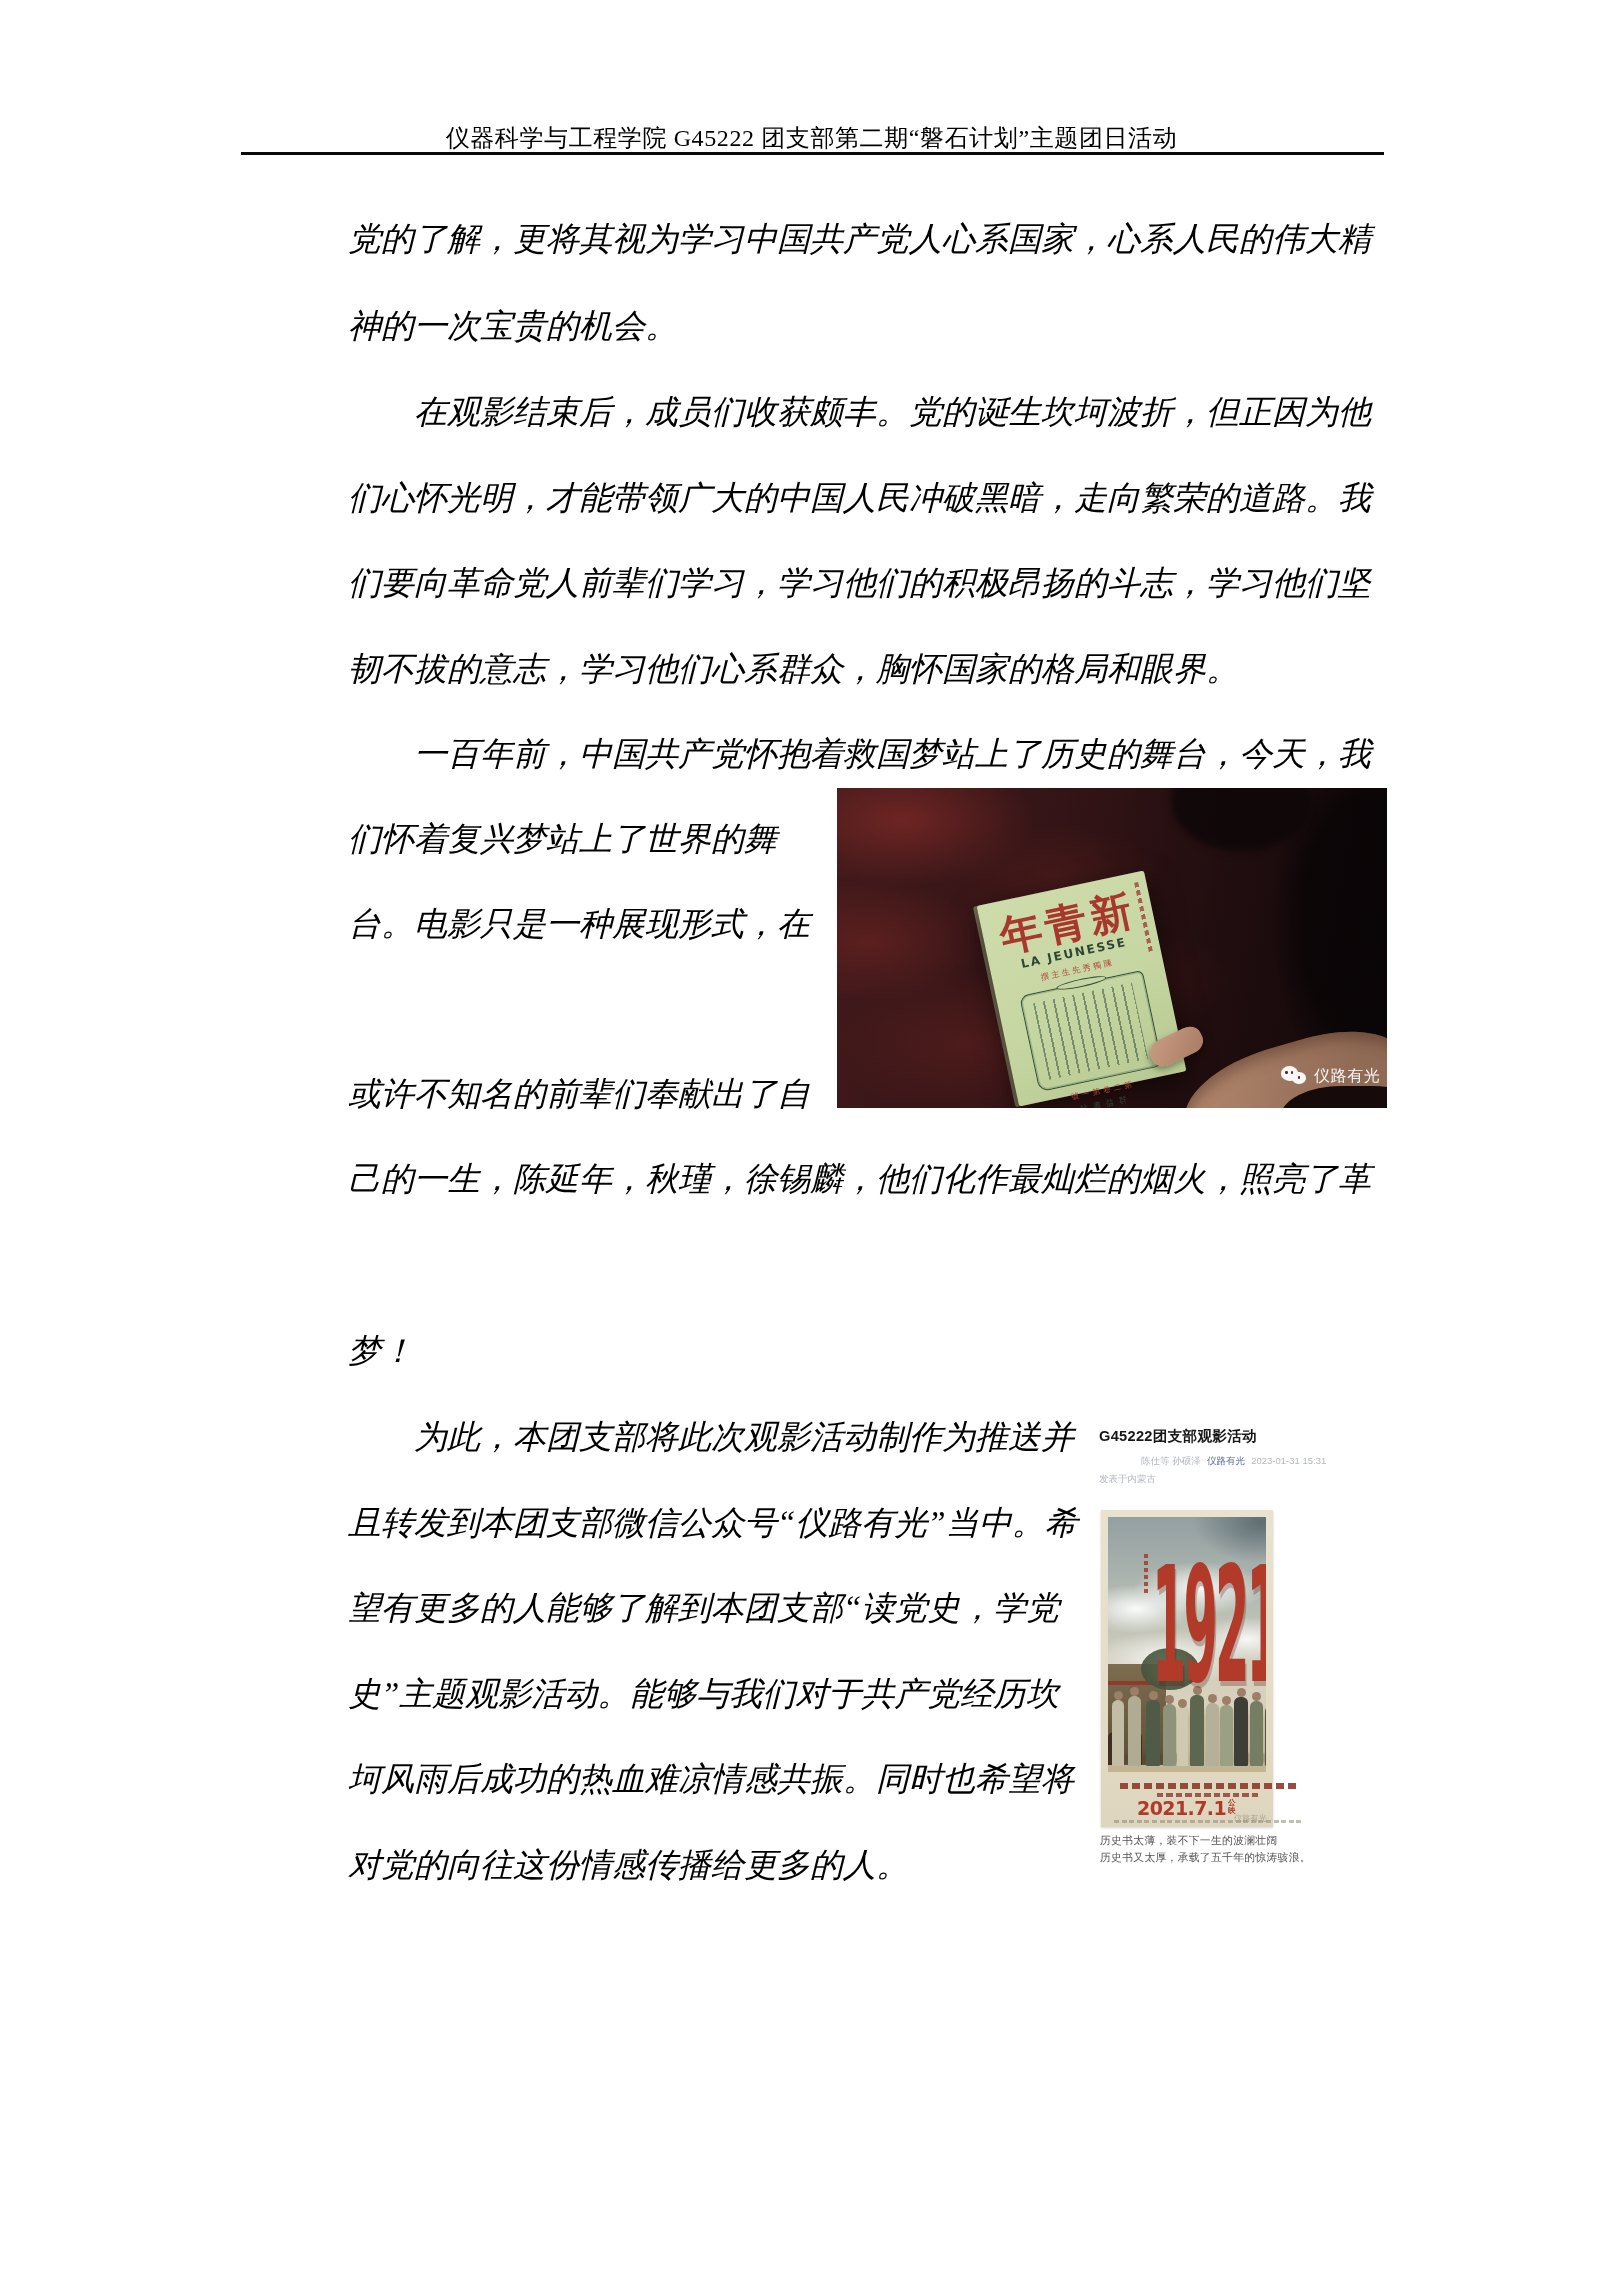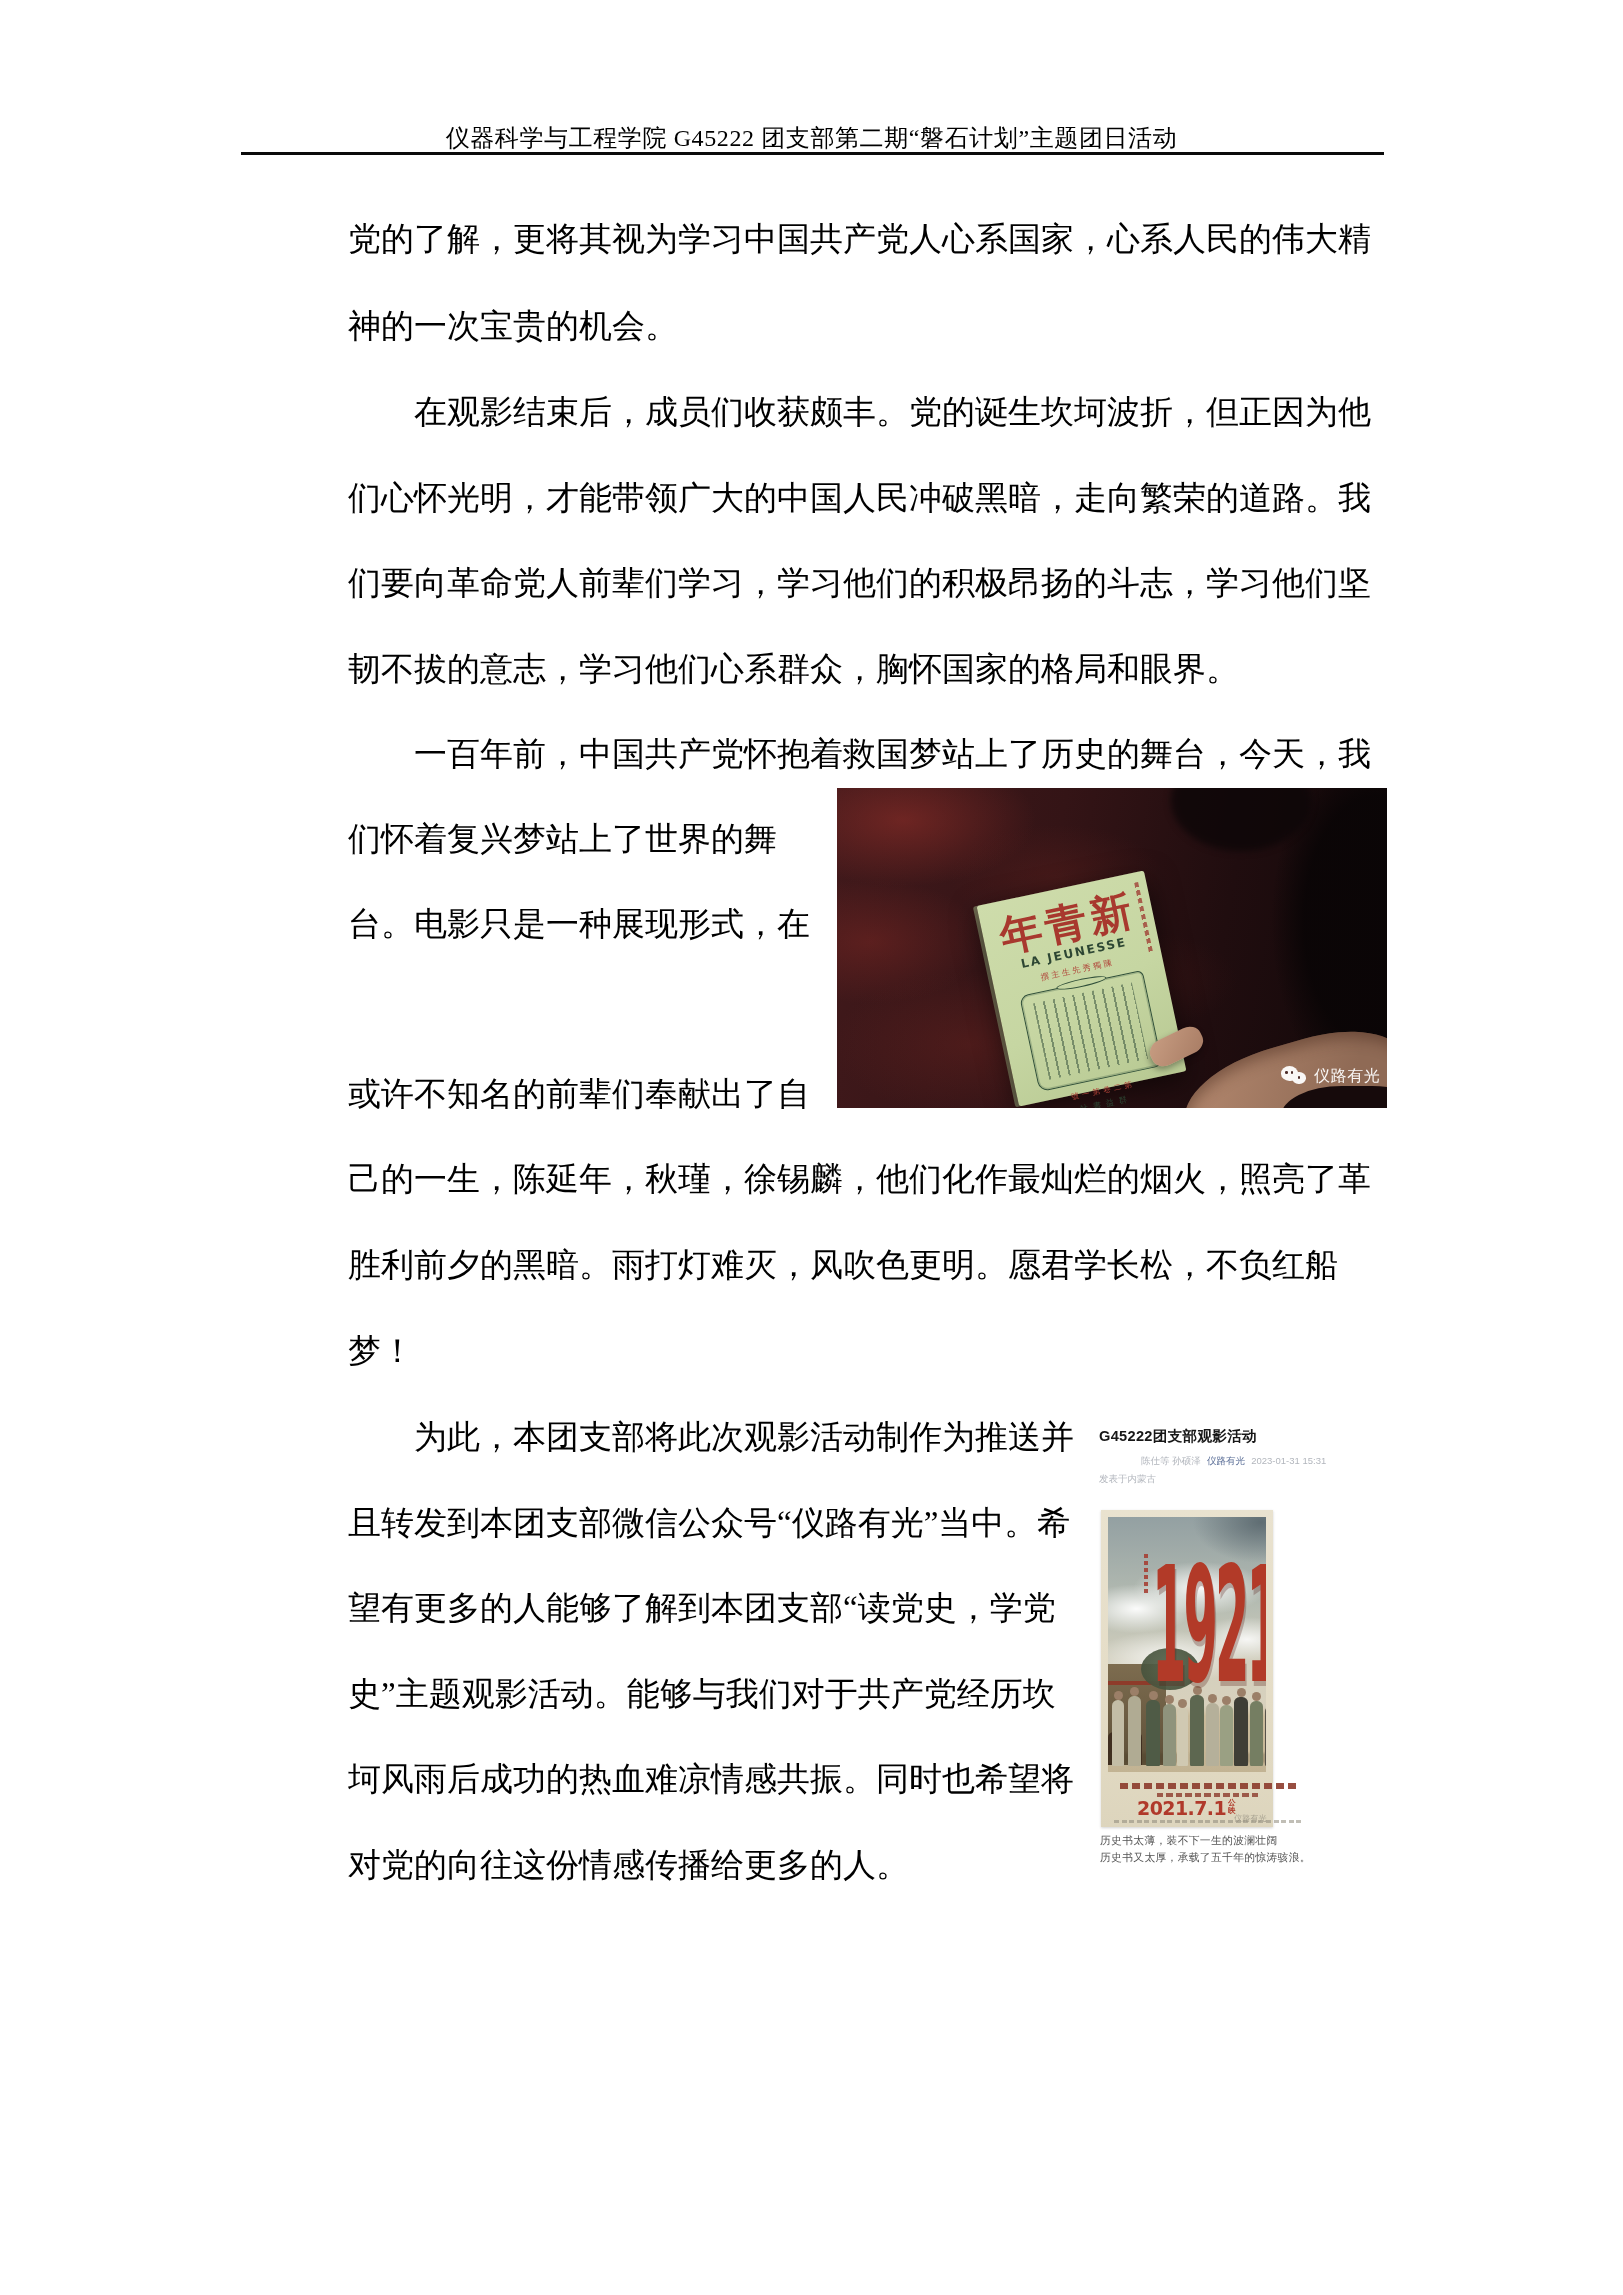--- a/index.html
+++ b/index.html
@@ -6,21 +6,21 @@
   body{width:1623px;height:2295px;background:#ffffff;position:relative;
        font-family:"Liberation Serif","DejaVu Serif",serif;}
   #page{position:absolute;left:0;top:0;width:1623px;height:2295px;background:#fff;overflow:hidden;}
 
   
   .hdr{position:absolute;left:0;top:122px;width:1623px;text-align:center;
        font-size:24px;color:#000;letter-spacing:0.6px;white-space:nowrap;}
   .hdr-rule{position:absolute;left:241px;top:152px;width:1143px;height:3.2px;background:#0a0a0a;}
 
   
-  .bl{position:absolute;font-size:33px;line-height:36px;color:#000;white-space:nowrap;}
+  .bl{position:absolute;font-size:33px;line-height:36px;color:#000;white-space:nowrap;font-style:italic;}
 
   
   #fig1{position:absolute;left:837px;top:788px;width:550px;height:320px;overflow:hidden;
         background:
         radial-gradient(ellipse 190px 95px at 12% 10%, rgba(150,48,42,.55), transparent 70%),
         radial-gradient(ellipse 165px 89px at 6% 48%, rgba(128,40,36,.45), transparent 70%),
         radial-gradient(ellipse 190px 101px at 24% 80%, rgba(110,36,32,.40), transparent 72%),
         radial-gradient(ellipse 152px 76px at 40% 28%, rgba(100,34,30,.35), transparent 70%),
         radial-gradient(ellipse 140px 70px at 55% 60%, rgba(82,28,26,.30), transparent 70%),
         linear-gradient(100deg,#41191b 0%,#341416 38%,#200d0f 68%,#120809 100%);}
@@ -135,21 +135,20 @@
   <div class="bl" style="left:348px;top:308px">神的一次宝贵的机会。</div>
   <div class="bl" style="left:414px;top:394px">在观影结束后，成员们收获颇丰。党的诞生坎坷波折，但正因为他</div>
   <div class="bl" style="left:348px;top:480px">们心怀光明，才能带领广大的中国人民冲破黑暗，走向繁荣的道路。我</div>
   <div class="bl" style="left:348px;top:565px">们要向革命党人前辈们学习，学习他们的积极昂扬的斗志，学习他们坚</div>
   <div class="bl" style="left:348px;top:651px">韧不拔的意志，学习他们心系群众，胸怀国家的格局和眼界。</div>
   <div class="bl" style="left:348px;top:821px">们怀着复兴梦站上了世界的舞</div>
   <div class="bl" style="left:414px;top:736px">一百年前，中国共产党怀抱着救国梦站上了历史的舞台，今天，我</div>
   <div class="bl" style="left:348px;top:906px">台。电影只是一种展现形式，在</div>
   <div class="bl" style="left:348px;top:1076px">或许不知名的前辈们奉献出了自</div>
   <div class="bl" style="left:348px;top:1161px">己的一生，陈延年，秋瑾，徐锡麟，他们化作最灿烂的烟火，照亮了革</div>
-  <div class="bl" style="left:348px;top:1247px">胜利前夕的黑暗。雨打灯难灭，风吹色更明。愿君学长松，不负红船</div>
   <div class="bl" style="left:348px;top:1333px">梦！</div>
   <div class="bl" style="left:348px;top:1505px">且转发到本团支部微信公众号“仪路有光”当中。希</div>
   <div class="bl" style="left:414px;top:1419px">为此，本团支部将此次观影活动制作为推送并</div>
   <div class="bl" style="left:348px;top:1590px">望有更多的人能够了解到本团支部“读党史，学党</div>
   <div class="bl" style="left:348px;top:1676px">史”主题观影活动。能够与我们对于共产党经历坎</div>
   <div class="bl" style="left:348px;top:1761px">坷风雨后成功的热血难凉情感共振。同时也希望将</div>
   <div class="bl" style="left:348px;top:1847px">对党的向往这份情感传播给更多的人。</div>
 
   <div id="fig1">
     <div class="sil-r"></div>

